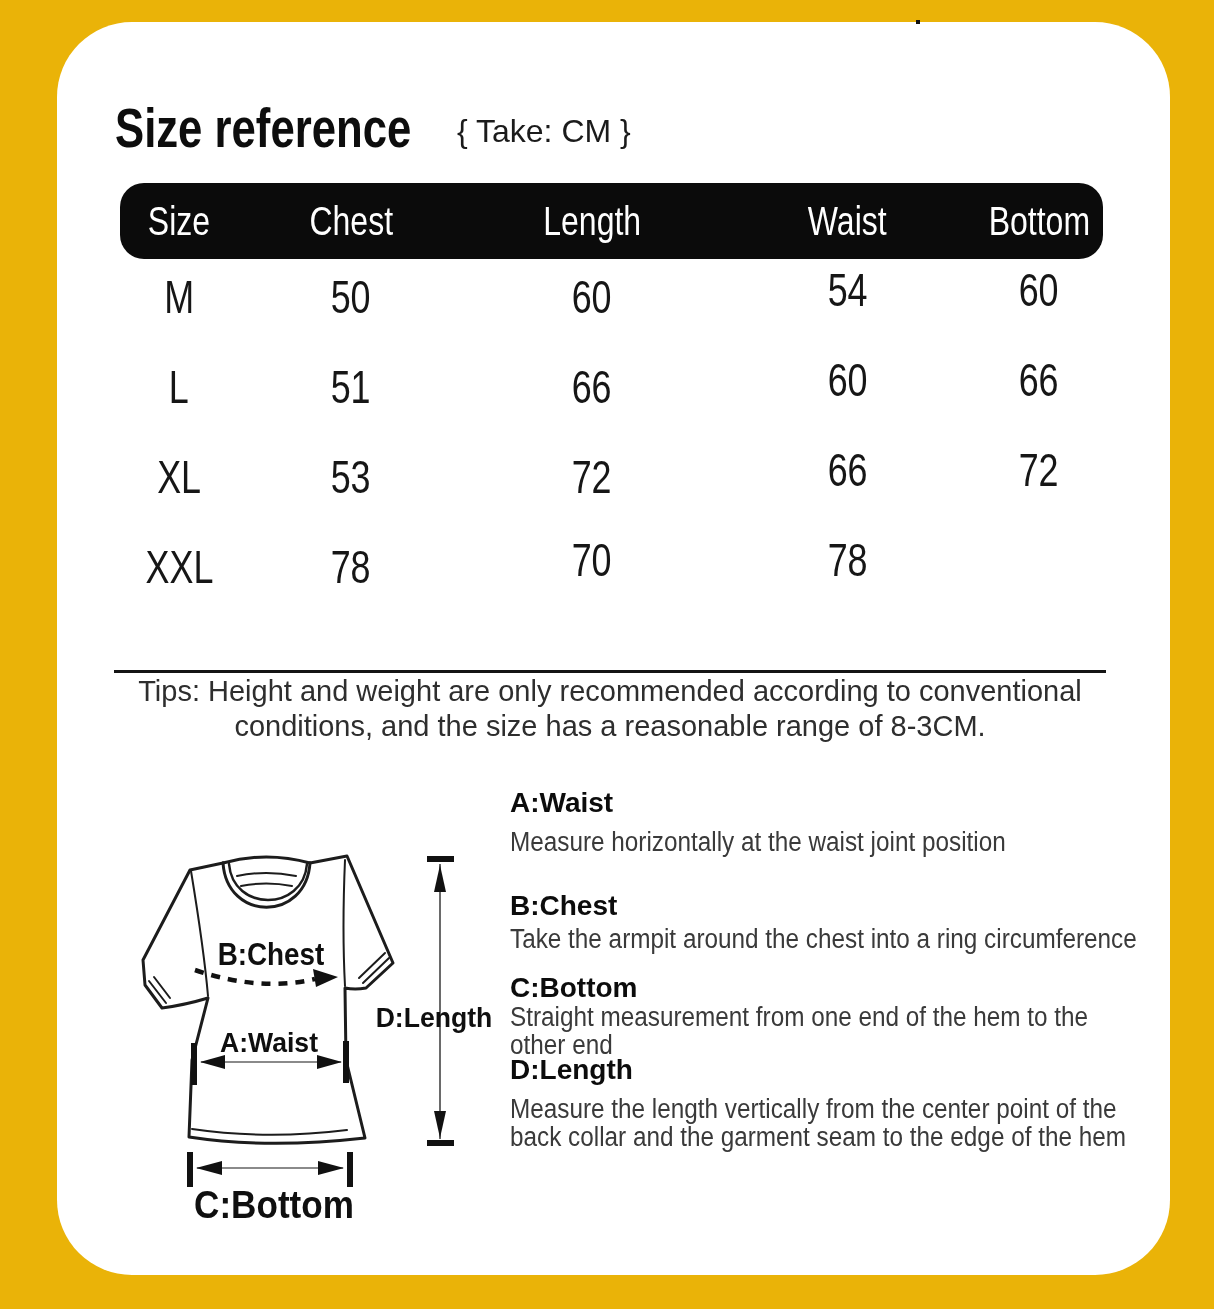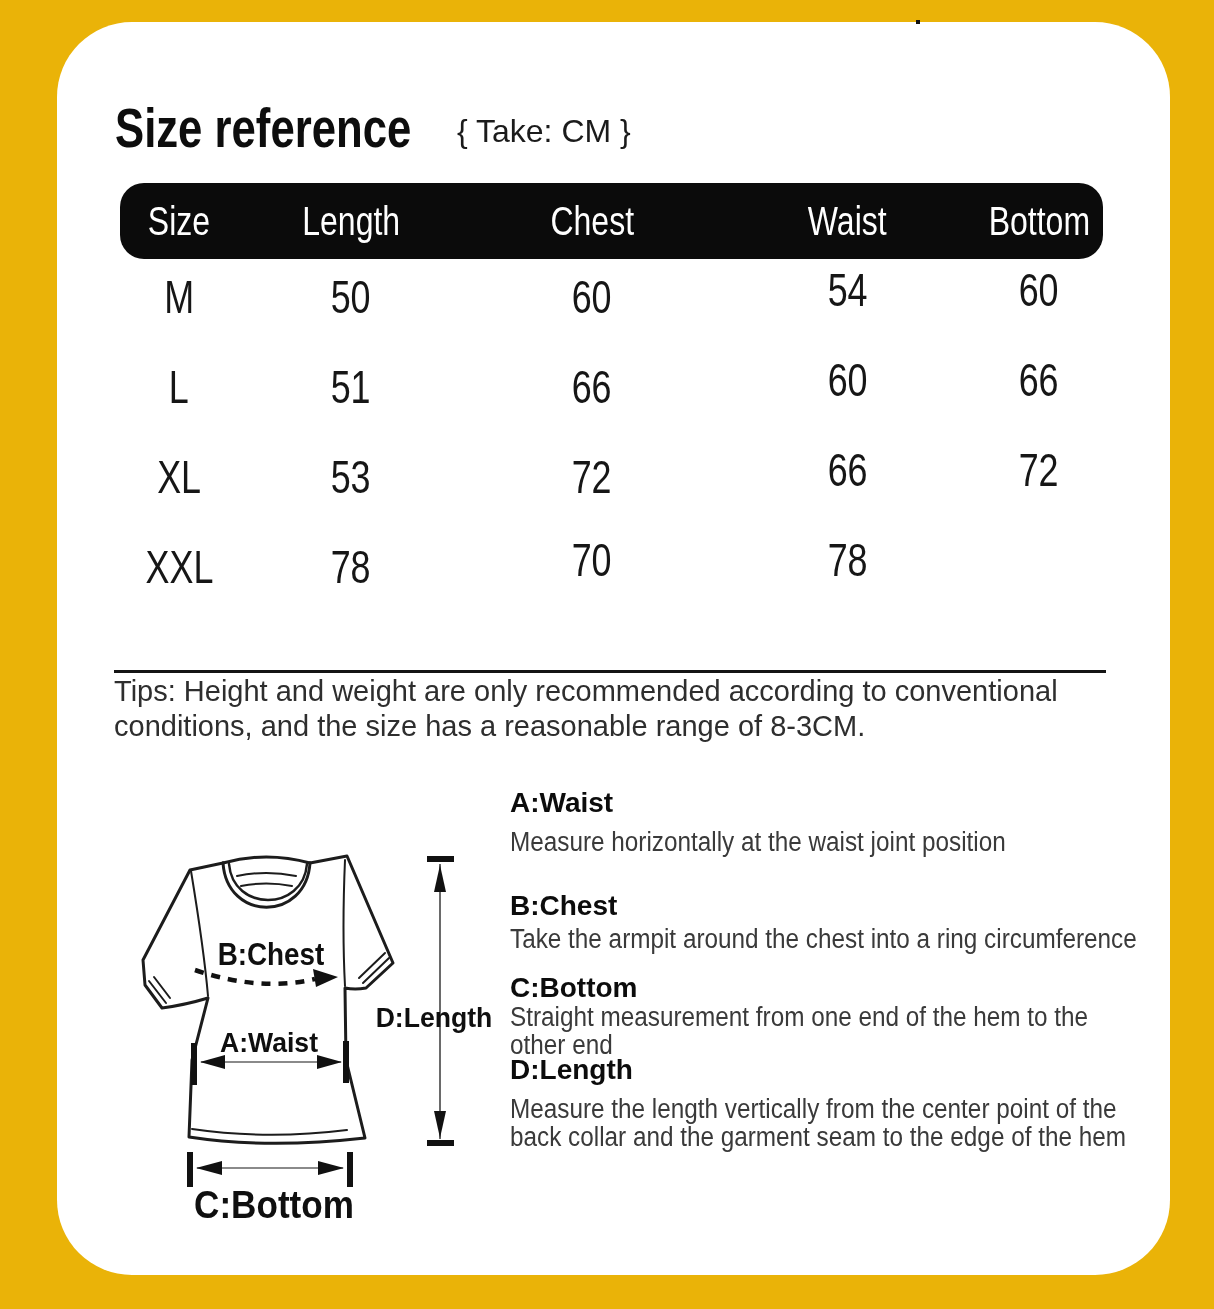--- a/index.html
+++ b/index.html
@@ -18,21 +18,21 @@
   .th{color:#ffffff;font-size:40px;text-align:center;line-height:1;}
   .th .sq{display:inline-block;transform:scaleX(.80);}
   .tbody{position:absolute;left:120px;top:252px;width:983px;}
   .trow{display:grid;grid-template-columns:12% 23% 26% 26% 13%;height:90px;align-items:center;}
   .td{font-size:46px;color:#161616;text-align:center;line-height:1;}
   .td .sq{display:inline-block;transform:scaleX(.78);}
   .td.raised{position:relative;top:-7px;}
 
   
   .divider{position:absolute;left:114px;top:670px;width:992px;height:3px;background:#141414;}
-  .tips{position:absolute;left:114px;top:674px;width:992px;text-align:left;font-size:29px;color:#2e2e2e;line-height:35px;}
+  .tips{position:absolute;left:114px;top:674px;width:992px;text-align:center;font-size:29px;color:#2e2e2e;line-height:35px;}
   .tips div{white-space:nowrap;}
 
   
   .diagram{position:absolute;left:125px;top:840px;}
 
   
   .guide{position:absolute;left:510px;top:788px;width:662px;}
   .g-head{font-size:28px;font-weight:bold;color:#0c0c0c;line-height:30px;}
   .g-line{font-size:27px;color:#3a3a3a;line-height:28px;white-space:nowrap;}
   .g-line .sq{display:inline-block;transform:scaleX(.9);transform-origin:0 50%;white-space:nowrap;}
@@ -48,22 +48,22 @@
 
 <div class="stage">
   <div class="card"></div>
   <div class="dot"></div>
 
   <div class="title"><span class="sq">Size reference</span></div>
   <div class="unit">{ Take: CM }</div>
 
   <div class="thead">
     <div class="th"><span class="sq">Size</span></div>
+    <div class="th"><span class="sq">Chest</span></div>
     <div class="th"><span class="sq">Length</span></div>
-    <div class="th"><span class="sq">Chest</span></div>
     <div class="th"><span class="sq">Waist</span></div>
     <div class="th"><span class="sq">Bottom</span></div>
   </div>
 
   <div class="tbody">
     <div class="trow">
       <div class="td"><span class="sq">M</span></div>
       <div class="td"><span class="sq">50</span></div>
       <div class="td"><span class="sq">60</span></div>
       <div class="td raised"><span class="sq">54</span></div>

